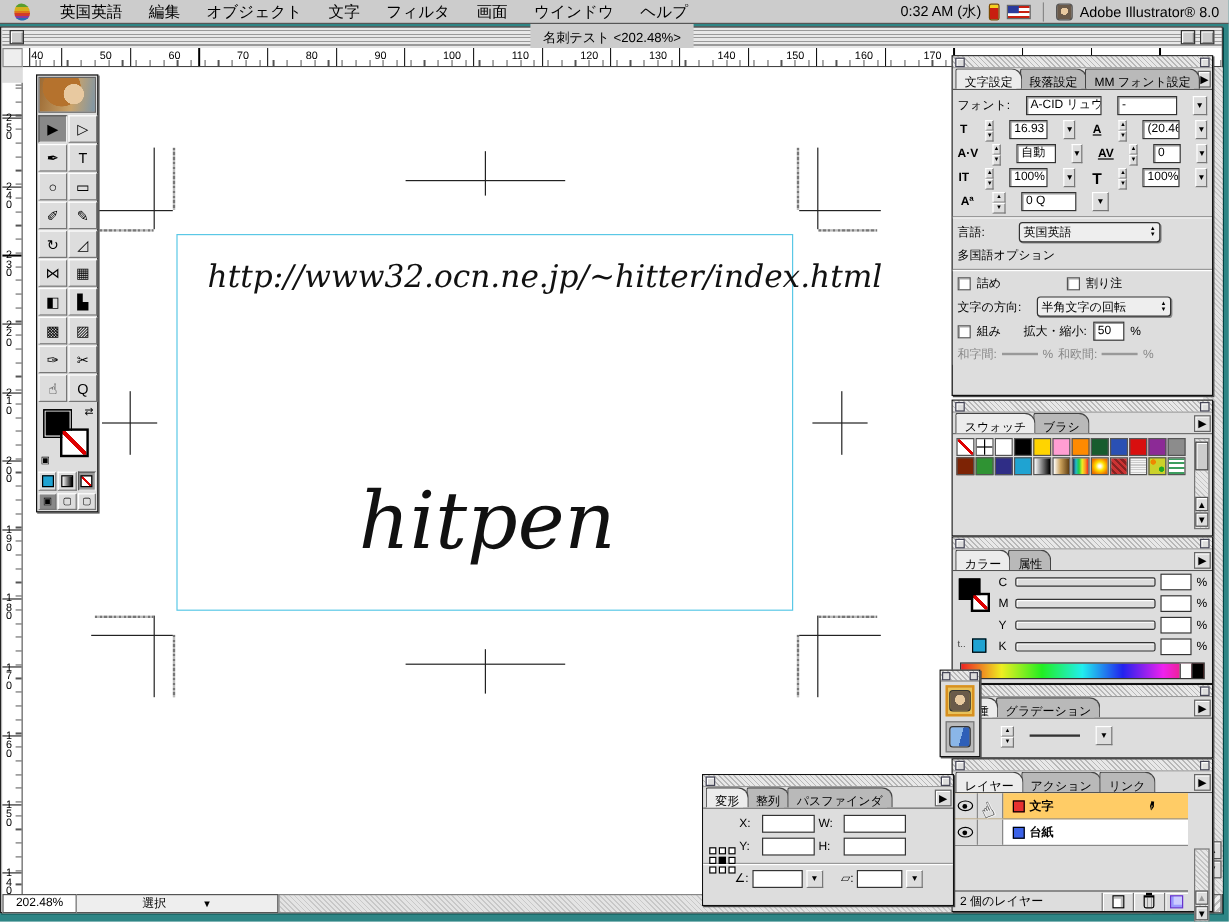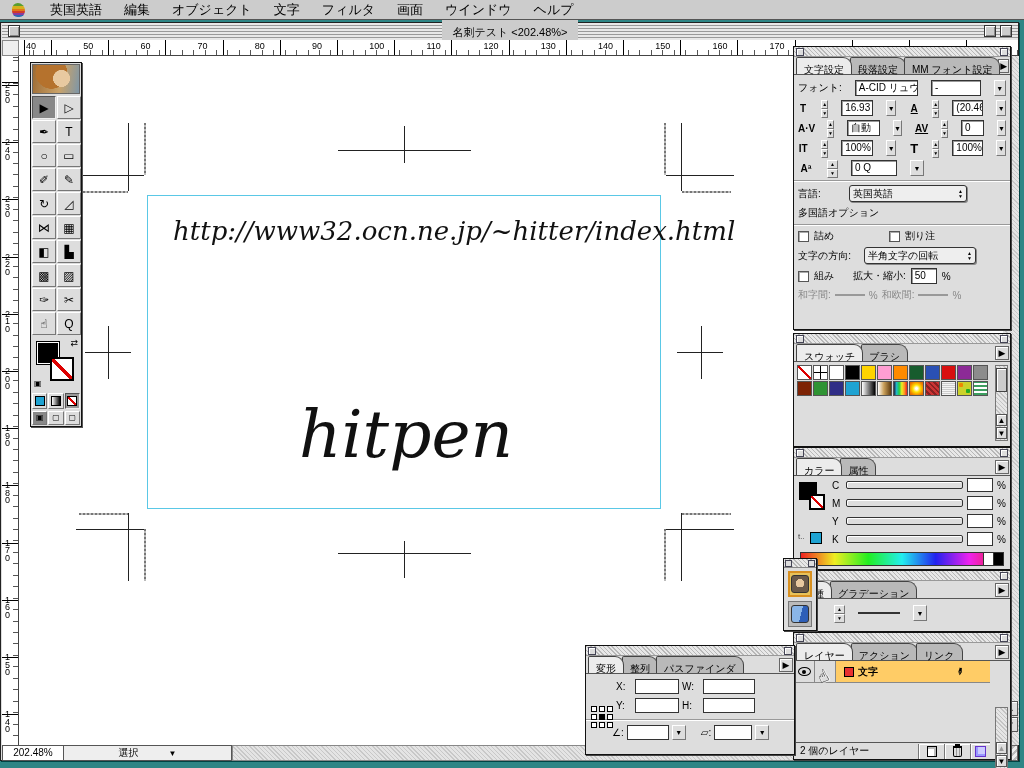--- a/index.html
+++ b/index.html
@@ -25,21 +25,21 @@
   .tb-box{width:12px;height:12px;background:#ccc;border:1px solid #333;box-shadow:inset 1px 1px 0 #fff,inset -1px -1px 0 #888}
   .tb-close{position:absolute;left:6px;top:2px}
   .tb-zoom{position:absolute;right:22px;top:2px}
   .tb-shade{position:absolute;right:6px;top:2px}
   .tb-title{margin:11px auto;background:#ccc;padding:5px 10px;font-size:11px;line-height:16px}
   
   .ruler-corner{left:1px;top:17px;width:17px;height:16px;background:#eee;border:1px solid #888}
   .hruler{left:18px;top:17px;width:999px;height:16px;background-color:#fff;border-bottom:1px solid #444;
     background-image:repeating-linear-gradient(to right,#555 0 1px,transparent 1px 11.44px),repeating-linear-gradient(to right,#000 0 1px,transparent 1px 57.2px);
     background-size:100% 5px,100% 16px;background-position:14px bottom,32px top;background-repeat:repeat-x}
-  .vruler{left:1px;top:33px;width:17px;height:689px;background-color:#fff;border-right:1px solid #444;
+  .vruler{left:1px;top:46px;width:17px;height:689px;background-color:#fff;border-right:1px solid #444;
     background-image:repeating-linear-gradient(to bottom,#555 0 1px,transparent 1px 11.44px),repeating-linear-gradient(to bottom,#000 0 1px,transparent 1px 57.2px);
     background-size:5px 100%,17px 100%;background-position:right 4px,right 29px;background-repeat:repeat-y}
   .hlab{position:absolute;top:1px;width:22px;text-align:left;font-size:9px}
   .vlab{position:absolute;left:3px;width:8px;font-size:9px;line-height:7.5px;word-break:break-all}
   
   .canvas{left:18px;top:33px;width:984px;height:689px;background:#fff;overflow:hidden}
   .card{left:128px;top:139px;width:514px;height:314px;border:1px solid #5ac8e6;background:#fff}
   .mark{position:absolute;background:#222}
   .mark.gray{background:repeating-linear-gradient(90deg,#777 0 2px,#bbb 2px 4px)}
   .mark.grayv{background:repeating-linear-gradient(#777 0 2px,#bbb 2px 4px)}
@@ -155,20 +155,28 @@
   <span id="menu-items" style="display:flex">
       <span class="menu-item">英国英語</span>
       <span class="menu-item">編集</span>
       <span class="menu-item">オブジェクト</span>
       <span class="menu-item">文字</span>
       <span class="menu-item">フィルタ</span>
       <span class="menu-item">画面</span>
       <span class="menu-item">ウインドウ</span>
       <span class="menu-item">ヘルプ</span>
     </span>
+  <span class="mb-right">
+    <span class="clock">0:32 AM (水)</span>
+    <span class="battery"></span>
+    <span class="flag"></span>
+    <span class="mb-divider"></span>
+    <span class="app-icon"></span>
+    <span class="app-name">Adobe Illustrator® 8.0</span>
+  </span>
 </div>
 
 <div class="abs doc-window">
   <div class="abs title-bar">
     <span class="tb-box tb-close"></span>
     <span class="tb-title">名刺テスト &lt;202.48%&gt;</span>
     <span class="tb-box tb-zoom"></span>
     <span class="tb-box tb-shade"></span>
   </div>
 
@@ -559,20 +567,28 @@
     <div id="layer-rows" style="width:196px">
         <div class="layer-row sel">
           <span class="l-eye">
             <span class="eye"></span>
           </span>
           <span class="l-edit"></span>
           <span class="l-swatch" style="background: rgb(232, 48, 48);"></span>
           <span class="l-name">文字</span>
           <span class="l-pen">✒</span>
         </div>
+        <div class="layer-row">
+          <span class="l-eye">
+            <span class="eye"></span>
+          </span>
+          <span class="l-edit"></span>
+          <span class="l-swatch" style="background: rgb(59, 98, 232);"></span>
+          <span class="l-name">台紙</span>
+        </div>
       </div>
     <div class="l-scroll">
       <div class="sb-btn" style="width:11px;height:12px;left:0;top:34px;line-height:11px;color:#999">▲</div>
       <div class="sb-btn" style="width:11px;height:12px;left:0;top:47px;line-height:11px">▼</div>
     </div>
     <div class="layers-bottom">
       <span class="lbl" style="padding-left:6px;flex:1">2 個のレイヤー</span>
       <span class="lb-btn">
           <span class="newpage"></span>
         </span>

